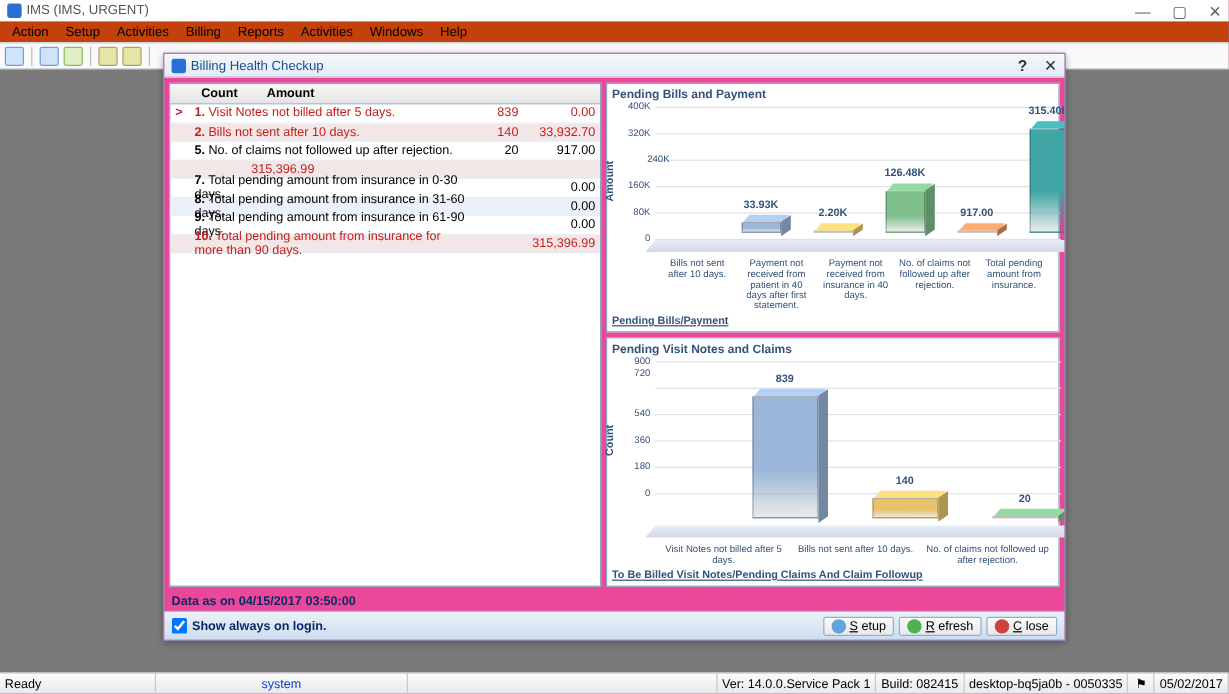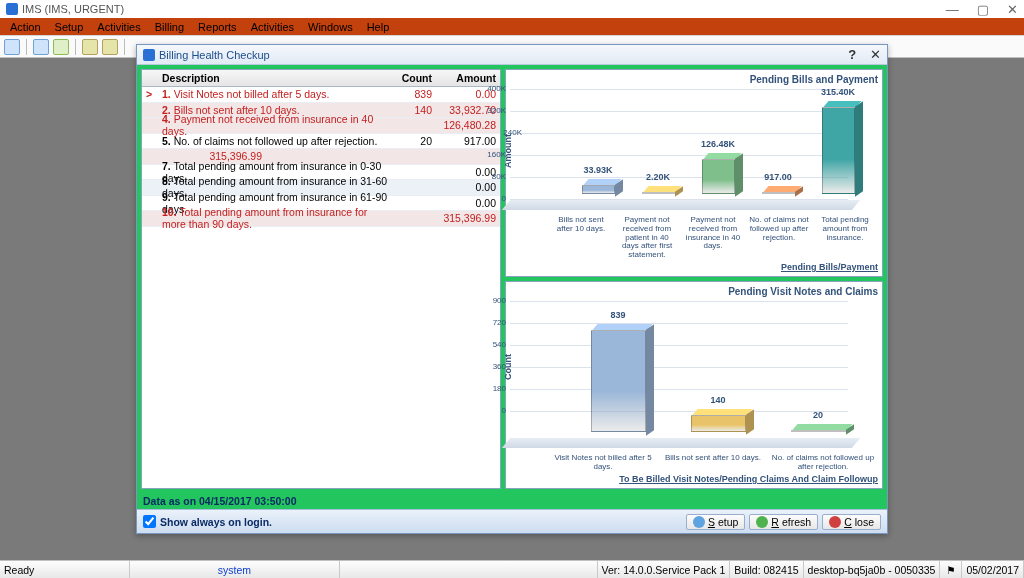--- a/index.html
+++ b/index.html
@@ -13,21 +13,21 @@
   .menubar .item { padding: 0 6px; }
   .toolbar { height: 22px; background: #fafafa; border-bottom: 1px solid #bfbfbf; display: flex; align-items: center; padding: 0 4px; gap: 4px; }
   .toolbar .sep { width: 1px; height: 16px; background: #bbb; margin: 0 2px; }
   .toolbar .ico { width: 16px; height: 16px; background: #e5e5aa; border: 1px solid #b5a060; border-radius: 2px; display:inline-block; }
   .toolbar .ico.p { background: #cfe3fa; border-color:#6fa0d6; }
   .toolbar .ico.g { background: #dff0c9; border-color:#8dbb55; }
   
   .workspace { position: absolute; top: 58px; left: 0; right: 0; bottom: 18px; background: #7a7a7a; }
   
   
-  .dialog { position: absolute; top: 44px; left: 136px; width: 752px; height: 490px; background: #22c55e; border: 1px solid #7a97bf; box-shadow: 0 2px 6px rgba(0,0,0,.3); display:flex; flex-direction:column; }
+  .dialog { position: absolute; top: 44px; left: 136px; width: 752px; height: 490px; background: #ec4899; border: 1px solid #7a97bf; box-shadow: 0 2px 6px rgba(0,0,0,.3); display:flex; flex-direction:column; }
   .dlg-title { height: 20px; background: linear-gradient(#f5f8fc,#e1eaf5); display:flex; align-items:center; padding:0 6px; font-size:11px; color:#1c4d8c; border-bottom:1px solid #b7c8df; }
   .dlg-title .logo { width:12px;height:12px;background:#2a6fd4;border-radius:2px;margin-right:4px; }
   .dlg-title .right { margin-left:auto; display:flex; gap:14px; color:#333; font-size:13px; }
   .dlg-body { flex:1; display:flex; padding:4px; gap:4px; overflow:hidden; }
   
   
   .tbl { width: 360px; background:#fff; border:1px solid #8aa1c0; font-size:10.5px; }
   .tbl .hdr { display:flex; background:linear-gradient(#f7f7f7,#e4e4e4); font-weight:bold; border-bottom:1px solid #aab7c7; }
   .tbl .hdr div, .tbl .row div { padding:2px 4px; }
   .c-num { width:16px; }
@@ -37,21 +37,21 @@
   .tbl .row { display:flex; border-bottom:1px solid #e9eef5; height:15.5px; align-items:center; }
   .tbl .row.red { color:#c42020; }
   .tbl .row.red.alt { background:#f2e6e6; }
   .tbl .row.alt { background:#ecf1f8; }
   .tbl .row .c-num { font-weight:bold; }
   
   
   .right-col { flex:1; display:flex; flex-direction:column; gap:4px; }
   .graph-sel { height:22px; background:linear-gradient(#ffe36f,#ffb530); border:1px solid #c98815; display:flex; align-items:center; padding:0 6px; font-size:11px; font-weight:bold; color:#1a3d6e; }
   .graph-sel select { margin-left:4px; font-size:11px; width:110px; }
-  .chart-box { flex:1; background:#fff; border:1px solid #8aa1c0; position:relative; display:flex; flex-direction:column; align-items:flex-end; padding:4px; }
+  .chart-box { flex:1; background:#fff; border:1px solid #8aa1c0; position:relative; display:flex; flex-direction:column; align-items:flex-start; padding:4px; }
   .chart-title { font-size:10px; font-weight:bold; color:#33527a; }
   .axis-label { position:absolute; left:2px; top:50%; transform:rotate(-90deg) translateX(10px); transform-origin:left; font-size:9px; font-weight:bold; color:#33527a; }
   .chart-area { flex:1; width:100%; position:relative; margin:4px 0 2px 36px; }
   .xcats { display:flex; width:100%; padding-left:38px; }
   .xcat { flex:1; text-align:center; font-size:8px; color:#33527a; line-height:1.1; padding:0 2px; }
   .xlabel { font-size:9px; font-weight:bold; color:#33527a; margin-top:2px;text-decoration:underline; }
   .bar3d { position:absolute; bottom:20px;margin-left:48px; }
   .bar-face { width:100%; height:100%; border:1px solid rgba(0,0,0,.25); }
   .bar-top { position:absolute; top:-6px; left:4px; right:-4px; height:6px; transform:skewX(-40deg); }
   .bar-side { position:absolute; top:-3px; right:-8px; bottom:0; width:8px; transform:skewY(-35deg); }
@@ -114,42 +114,35 @@
     <span>Billing Health Checkup</span>
     <div class="right">
       <span style="font-weight:bold">?</span>
       <span>✕</span>
     </div>
   </div>
   <div class="dlg-body">
     <div class="tbl">
       <div class="hdr">
         <div class="c-num"></div>
-        <div class="c-desc">Description</div>
         <div class="c-count">Count</div>
         <div class="c-amt">Amount</div>
       </div>
       <div id="tbody">
           <div class="row red">
             <div class="c-num">&gt;</div>
             <div class="c-desc"><b>1.</b> Visit Notes not billed after 5 days.</div>
             <div class="c-count">839</div>
             <div class="c-amt">0.00</div>
           </div>
           <div class="row red alt">
             <div class="c-num"></div>
             <div class="c-desc"><b>2.</b> Bills not sent after 10 days.</div>
             <div class="c-count">140</div>
             <div class="c-amt">33,932.70</div>
-          </div>
-          <div class="row red alt">
-            <div class="c-num"></div>
-            <div class="c-desc"><b>4.</b> Payment not received from insurance in 40 days.</div>
-            <div class="c-count"></div>
-            <div class="c-amt">126,480.28</div>
           </div>
           <div class="row">
             <div class="c-num"></div>
             <div class="c-desc"><b>5.</b> No. of claims not followed up after rejection.</div>
             <div class="c-count">20</div>
             <div class="c-amt">917.00</div>
           </div>
           <div class="row red alt">
             <div class="c-num"></div>
             <div class="c-count"></div>
@@ -245,21 +238,21 @@
           <div class="chart-area" style="height: 110px;">
             <div class="grid" style="top: 110px;"></div>
             <div class="ytick" style="top: 105px;">0</div>
             <div class="grid" style="top: 88px;"></div>
             <div class="ytick" style="top: 83px;">180</div>
             <div class="grid" style="top: 66px;"></div>
             <div class="ytick" style="top: 61px;">360</div>
             <div class="grid" style="top: 44px;"></div>
             <div class="ytick" style="top: 39px;">540</div>
             <div class="grid" style="top: 22px;"></div>
-            <div class="ytick" style="top: 17px;">720</div>
+            <div class="ytick" style="top: 5px;">720</div>
             <div class="grid" style="top: 0px;"></div>
             <div class="ytick" style="top: -5px;">900</div>
             <div class="floor"></div>
             <div class="bar3d" style="left: 32.5px; width: 55px; height: 102.544px;">
               <div class="bar-top" style="background:#9ab6d8;filter:brightness(1.15)"></div>
               <div class="bar-side" style="background:#9ab6d8;filter:brightness(.75)"></div>
               <div class="bar-face" style="background:linear-gradient(#9ab6d8, #9ab6d8 60%,rgba(0,0,0,.08));"></div>
               <div class="bar-label">839</div>
             </div>
             <div class="bar3d" style="left: 132.5px; width: 55px; height: 17.1111px;">

